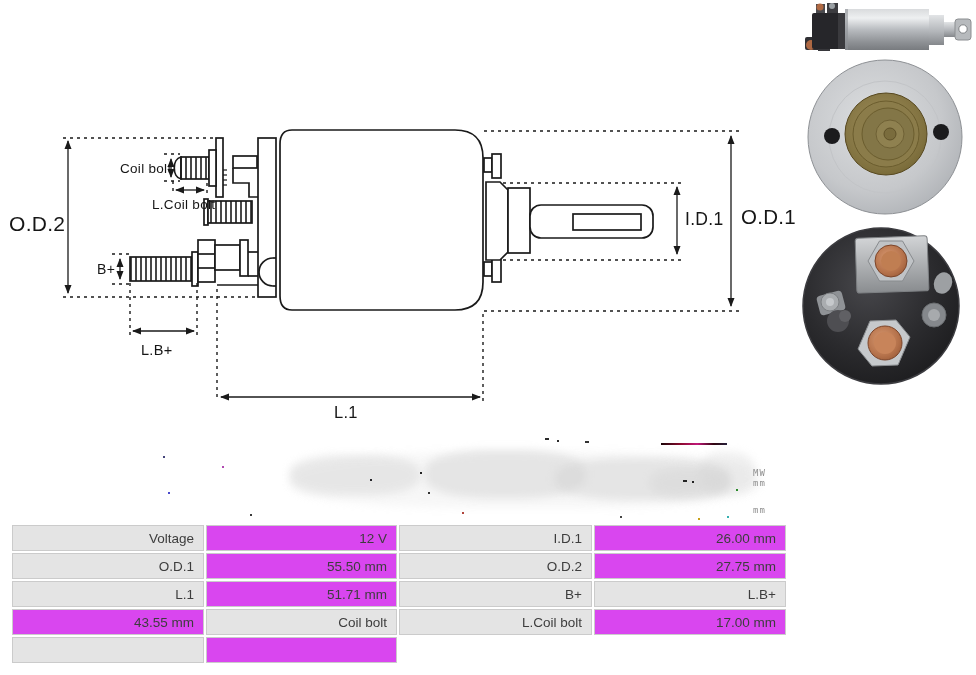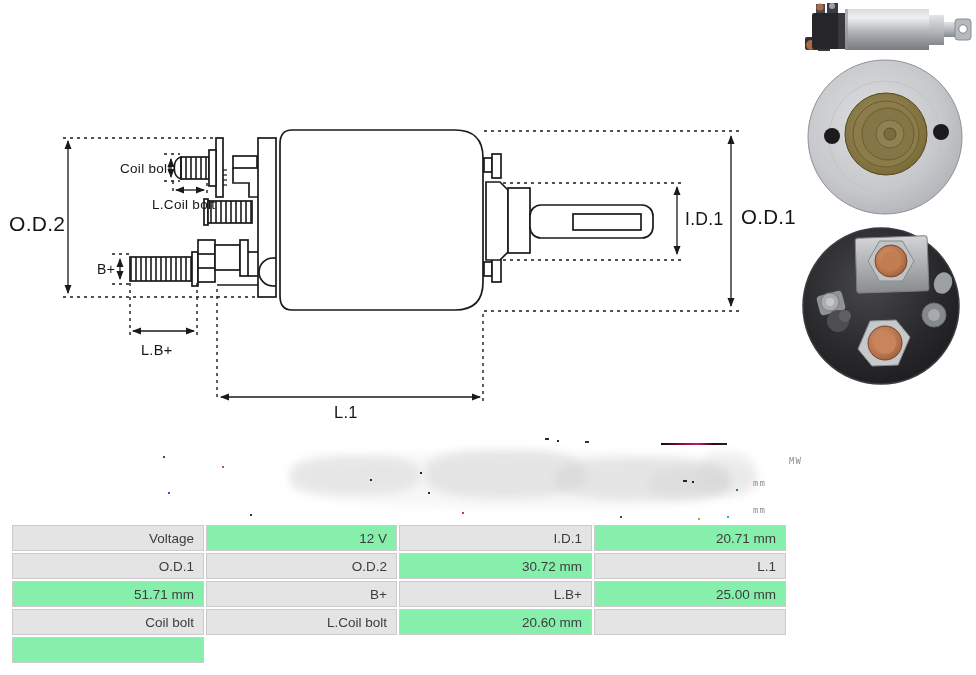--- a/index.html
+++ b/index.html
@@ -23,21 +23,21 @@
            background:linear-gradient(90deg,#1a0508,#8b0a2e 30%,#c2187a 55%,#30060f 80%,#27203a);}
   .fragment{position:absolute;left:753px;width:38px;color:#8f8f8f;font-size:9px;
             letter-spacing:1px;filter:blur(.4px);font-family:"DejaVu Sans Mono",monospace;}
   
   .spec-table{position:absolute;left:12px;top:525px;display:grid;
               grid-template-columns:192px 191px 193px 192px;gap:2px;}
   .cell{height:26px;box-sizing:border-box;border:1px solid #cbcbcb;display:flex;
         align-items:center;justify-content:flex-end;padding-right:9px;
         font-size:13.5px;color:#3d3d3d;text-align:center;}
   .cell.lbl{background:#e4e4e4;}
-  .cell.val{background:#86efac;}
+  .cell.val{background:#d946ef;}
 </style>
 </head>
 <body>
 
 <div class="page">
 
   <svg class="drawing-svg" width="976" height="675" viewBox="0 0 976 675">
     <defs>
       <marker id="ar" markerUnits="userSpaceOnUse" markerWidth="10" markerHeight="9" refX="8" refY="4" orient="auto-start-reverse">
         <path d="M0,0.5 L9,4 L0,7.5 Z" fill="#1a1a1a"></path>
@@ -228,21 +228,21 @@
   </svg>
 
   <div>
     <div class="ghost" style="left:290px;top:455px;width:130px;height:40px;opacity:.45;"></div>
     <div class="ghost" style="left:425px;top:450px;width:160px;height:48px;opacity:.5;"></div>
     <div class="ghost" style="left:555px;top:458px;width:175px;height:42px;opacity:.5;"></div>
     <div class="ghost" style="left:650px;top:468px;width:80px;height:30px;opacity:.4;"></div>
     <div class="ghost" style="left:700px;top:452px;width:55px;height:42px;opacity:.35;"></div>
     <div class="ghost" style="left:290px;top:452px;width:470px;height:56px;opacity:.18;"></div>
     <div class="redline"></div>
-    <span class="fragment" style="top:456px;margin-left:36px;">MW</span>
+    <span class="fragment" style="top:468px;">MW</span>
     <span class="fragment" style="top:478px;">mm</span>
     <span class="fragment" style="top:505px;">mm</span>
     <div class="speck" style="left:163px;top:456px;background:#44447a;"></div>
     <div class="speck" style="left:222px;top:466px;background:#b14ab1;"></div>
     <div class="speck" style="left:250px;top:514px;background:#3a3a3a;"></div>
     <div class="speck" style="left:370px;top:479px;background:#26262a;"></div>
     <div class="speck" style="left:420px;top:472px;background:#222;"></div>
     <div class="speck" style="left:428px;top:492px;background:#333;"></div>
     <div class="speck" style="left:462px;top:512px;background:#b0433b;"></div>
     <div class="speck" style="left:545px;top:438px;width:4px;background:#2a2a2a;"></div>
@@ -254,33 +254,34 @@
     <div class="speck" style="left:727px;top:516px;background:#35b0b0;"></div>
     <div class="speck" style="left:736px;top:489px;background:#2a8a2a;"></div>
     <div class="speck" style="left:698px;top:518px;background:#c8a018;"></div>
     <div class="speck" style="left:168px;top:492px;background:#4a4acc;"></div>
   </div>
 
   <div class="spec-table">
     <div class="cell lbl">Voltage</div>
     <div class="cell val">12 V</div>
     <div class="cell lbl">I.D.1</div>
-    <div class="cell val">20.71 mm</div>
+    <div class="cell val">26.00 mm</div>
 
     <div class="cell lbl">O.D.1</div>
+    <div class="cell val">55.50 mm</div>
     <div class="cell lbl">O.D.2</div>
-    <div class="cell val">30.72 mm</div>
+    <div class="cell val">27.75 mm</div>
 
     <div class="cell lbl">L.1</div>
     <div class="cell val">51.71 mm</div>
     <div class="cell lbl">B+</div>
 
     <div class="cell lbl">L.B+</div>
-    <div class="cell val">25.00 mm</div>
+    <div class="cell val">43.55 mm</div>
     <div class="cell lbl">Coil bolt</div>
 
     <div class="cell lbl">L.Coil bolt</div>
-    <div class="cell val">20.60 mm</div>
+    <div class="cell val">17.00 mm</div>
     <div class="cell lbl"></div>
     <div class="cell val"></div>
   </div>
 
 </div>
 
 </body></html>

